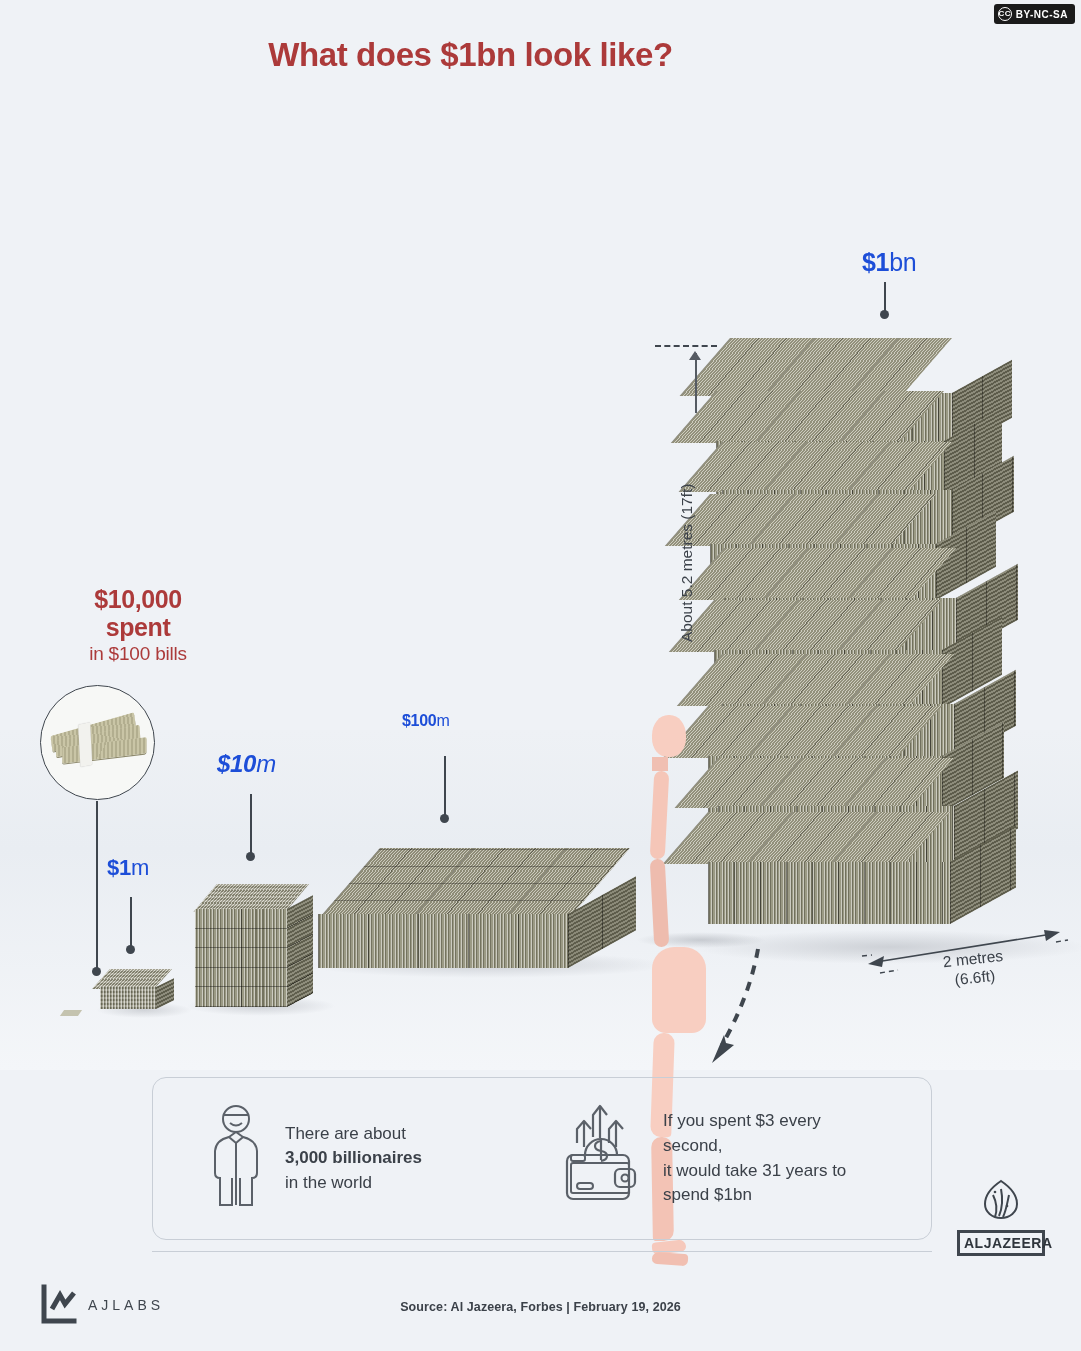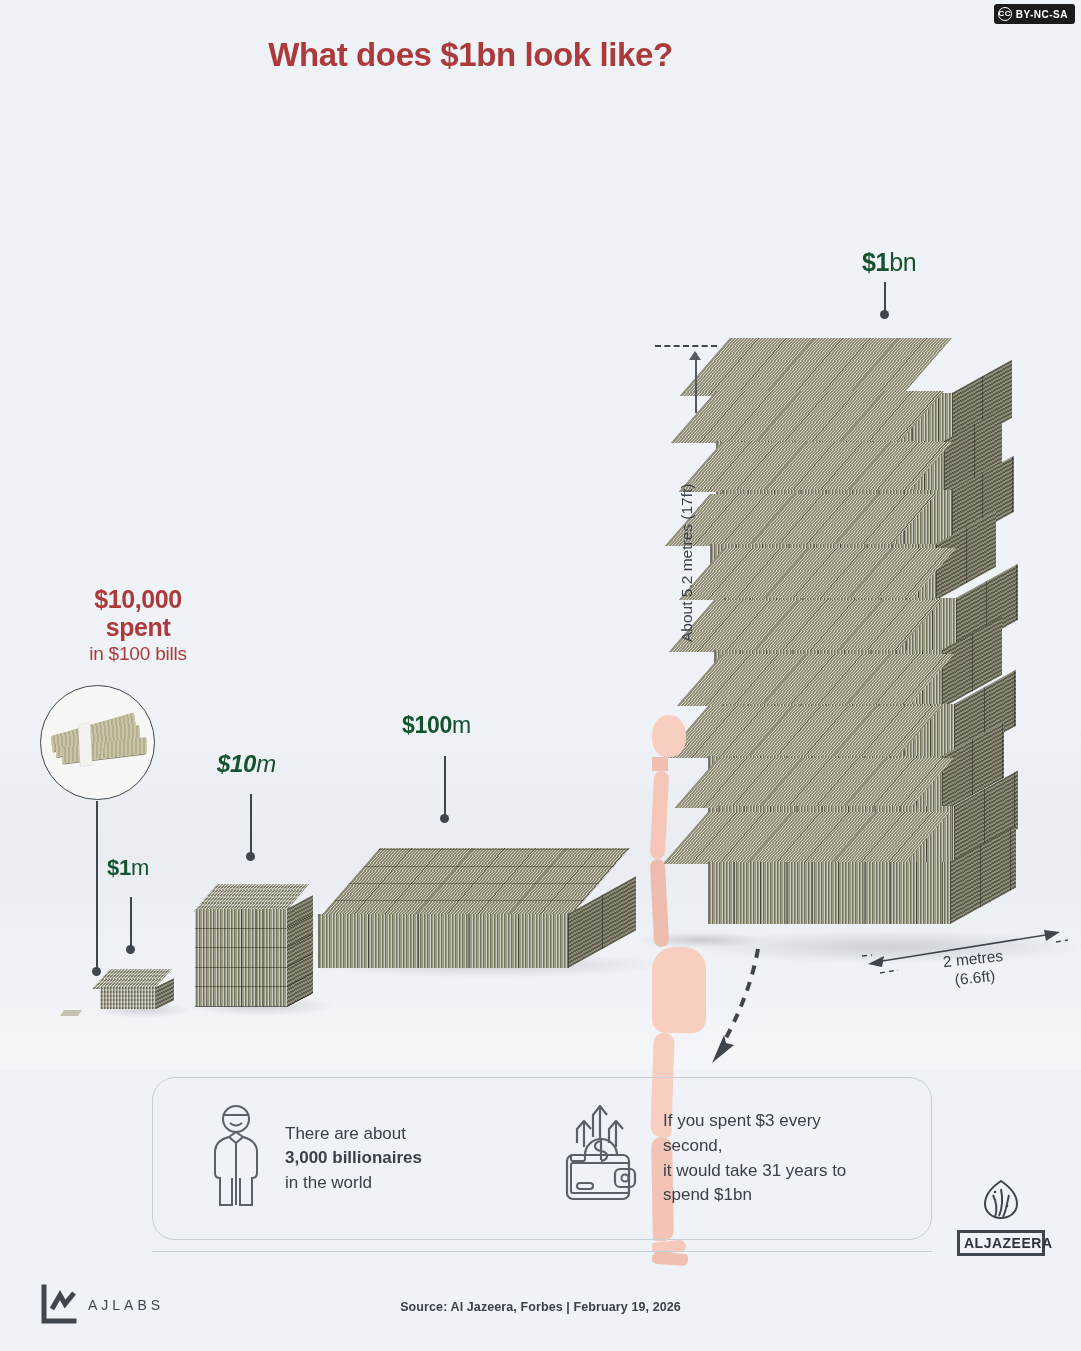--- a/index.html
+++ b/index.html
@@ -41,21 +41,21 @@
   #stage{ position:absolute; top:190px; left:0; width:1081px; height:880px; }
 
   .ground{
     position:absolute; left:0; right:0; bottom:0; height:340px;
     background:linear-gradient(180deg,#eef1f5 0%,#e9edf2 35%,#f4f6f9 100%);
   }
 
   
   .callout{ position:absolute; }
   .callout .lbl{
-    color:#14532d; font-weight:bold; white-space:nowrap; letter-spacing:-0.3px;
+    color:#1d4ed8; font-weight:bold; white-space:nowrap; letter-spacing:-0.3px;
   }
   .callout .lbl .unit{ font-weight:normal; }
   .leader{
     position:absolute; width:2px; background:#3f464e;
   }
   .leader-dot{
     position:absolute; width:9px; height:9px; border-radius:50%;
     background:#3f464e;
   }
 
@@ -262,21 +262,21 @@
     position:absolute; left:636px; top:742px; width:130px; height:16px;
     background:radial-gradient(ellipse at center, rgba(90,95,105,.26), rgba(90,95,105,0) 70%);
   }
 
   
   #curve-arrow{ position:absolute; left:690px; top:945px; width:130px; height:130px; }
 
   
   #facts-box{
     position:absolute; left:152px; top:1077px; width:780px; height:163px;
-    border:1.3px solid #c8ced6; border-radius:23px;
+    border:1.3px solid #c8ced6; border-radius:14px;
     display:flex; align-items:center;
   }
   .fact{ display:flex; align-items:center; gap:18px; }
   #fact-1{ margin-left:52px; width:330px; }
   #fact-2{ margin-left:20px; width:330px; }
   .fact-icon{ flex:0 0 auto; }
   .fact-text{ font-size:17px; line-height:1.45; color:#3b4149; }
   .fact-text b{ font-weight:bold; }
 
   
@@ -310,21 +310,21 @@
 
   <div class="callout" style="left:862px; top:58px;">
     <div class="lbl" style="font-size:25px;">
       <span>$1</span><span class="unit">bn</span>
     </div>
     <div class="leader" style="left:22px; top:34px; height:32px;"></div>
     <div class="leader-dot" style="left:18px; top:62px;"></div>
   </div>
 
   <div class="callout" style="left:402px; top:522px;">
-    <div class="lbl" style="font-size:23px;">
+    <div class="lbl" style="font-size:16px;">
       <span>$100</span><span class="unit">m</span>
     </div>
     <div class="leader" style="left:42px; top:44px; height:62px;"></div>
     <div class="leader-dot" style="left:38px; top:102px;"></div>
   </div>
 
   <div class="callout" style="left:217px; top:560px;font-style:italic;">
     <div class="lbl" style="font-size:24px;">
       <span>$10</span><span class="unit">m</span>
     </div>

